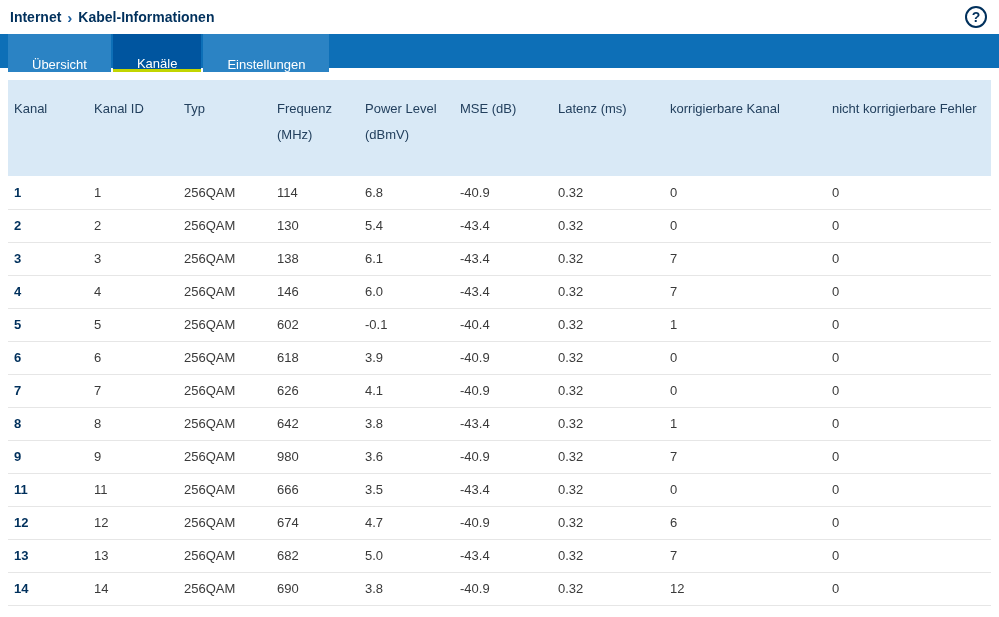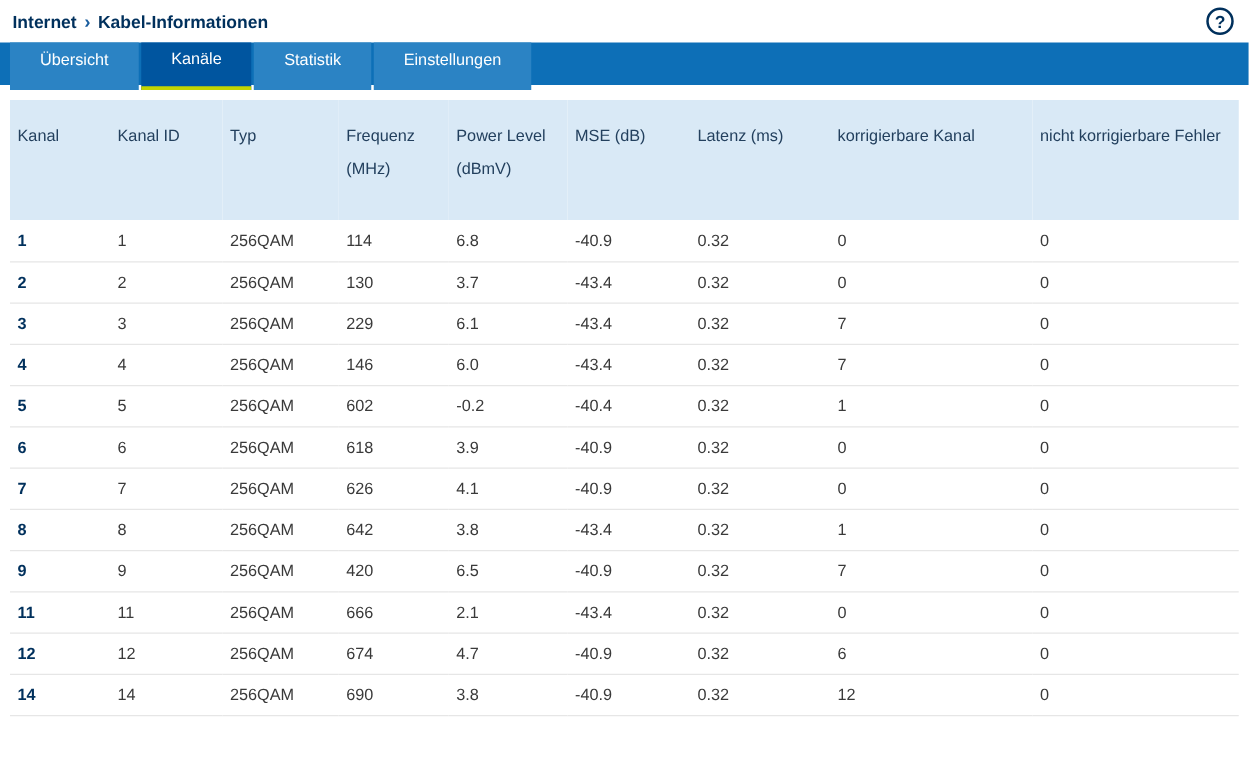--- a/index.html
+++ b/index.html
@@ -52,21 +52,21 @@
   .tab-bar {
     height: 34px;
     background: #0d6fb7;
     display: flex;
     align-items: flex-start;
     padding-left: 8px;
   }
   .tab {
     height: 38px;
     line-height: 28px;
-    padding: 0 24px;
+    padding: 17px 24px;
     margin-right: 2px;
     background: #2b83c4;
     color: #ffffff;
     font-size: 13px;
     cursor: pointer;
     white-space: nowrap;
   }
   .tab.active {
     background: #00559f;
     border-bottom: 3px solid #c2d500;
@@ -127,21 +127,20 @@
     <span class="crumb-link">Internet</span>
     <span class="sep">›</span>
     <span>Kabel-Informationen</span>
   </div>
   <div class="help-icon">?</div>
 </div>
 
 <div class="tab-bar">
   <div class="tab">Übersicht</div>
   <div class="tab active">Kanäle</div>
-  <div class="tab">Statistik</div>
   <div class="tab">Einstellungen</div>
 </div>
 
 <div class="table-wrap">
   <table>
     <colgroup>
       <col class="c0">
         <col class="c1">
         <col class="c2">
         <col class="c3">
@@ -176,31 +175,31 @@
           <td>-40.9</td>
           <td>0.32</td>
           <td>0</td>
           <td>0</td>
         </tr>
         <tr>
           <td>2</td>
           <td>2</td>
           <td>256QAM</td>
           <td>130</td>
-          <td>3.7</td>
+          <td>5.4</td>
           <td>-43.4</td>
           <td>0.32</td>
           <td>0</td>
           <td>0</td>
         </tr>
         <tr>
           <td>3</td>
           <td>3</td>
           <td>256QAM</td>
-          <td>229</td>
+          <td>138</td>
           <td>6.1</td>
           <td>-43.4</td>
           <td>0.32</td>
           <td>7</td>
           <td>0</td>
         </tr>
         <tr>
           <td>4</td>
           <td>4</td>
           <td>256QAM</td>
@@ -209,21 +208,21 @@
           <td>-43.4</td>
           <td>0.32</td>
           <td>7</td>
           <td>0</td>
         </tr>
         <tr>
           <td>5</td>
           <td>5</td>
           <td>256QAM</td>
           <td>602</td>
-          <td>-0.2</td>
+          <td>-0.1</td>
           <td>-40.4</td>
           <td>0.32</td>
           <td>1</td>
           <td>0</td>
         </tr>
         <tr>
           <td>6</td>
           <td>6</td>
           <td>256QAM</td>
           <td>618</td>
@@ -252,47 +251,58 @@
           <td>3.8</td>
           <td>-43.4</td>
           <td>0.32</td>
           <td>1</td>
           <td>0</td>
         </tr>
         <tr>
           <td>9</td>
           <td>9</td>
           <td>256QAM</td>
-          <td>420</td>
-          <td>6.5</td>
+          <td>980</td>
+          <td>3.6</td>
           <td>-40.9</td>
           <td>0.32</td>
           <td>7</td>
           <td>0</td>
         </tr>
         <tr>
           <td>11</td>
           <td>11</td>
           <td>256QAM</td>
           <td>666</td>
-          <td>2.1</td>
+          <td>3.5</td>
           <td>-43.4</td>
           <td>0.32</td>
           <td>0</td>
           <td>0</td>
         </tr>
         <tr>
           <td>12</td>
           <td>12</td>
           <td>256QAM</td>
           <td>674</td>
           <td>4.7</td>
           <td>-40.9</td>
           <td>0.32</td>
           <td>6</td>
+          <td>0</td>
+        </tr>
+        <tr>
+          <td>13</td>
+          <td>13</td>
+          <td>256QAM</td>
+          <td>682</td>
+          <td>5.0</td>
+          <td>-43.4</td>
+          <td>0.32</td>
+          <td>7</td>
           <td>0</td>
         </tr>
         <tr>
           <td>14</td>
           <td>14</td>
           <td>256QAM</td>
           <td>690</td>
           <td>3.8</td>
           <td>-40.9</td>
           <td>0.32</td>

